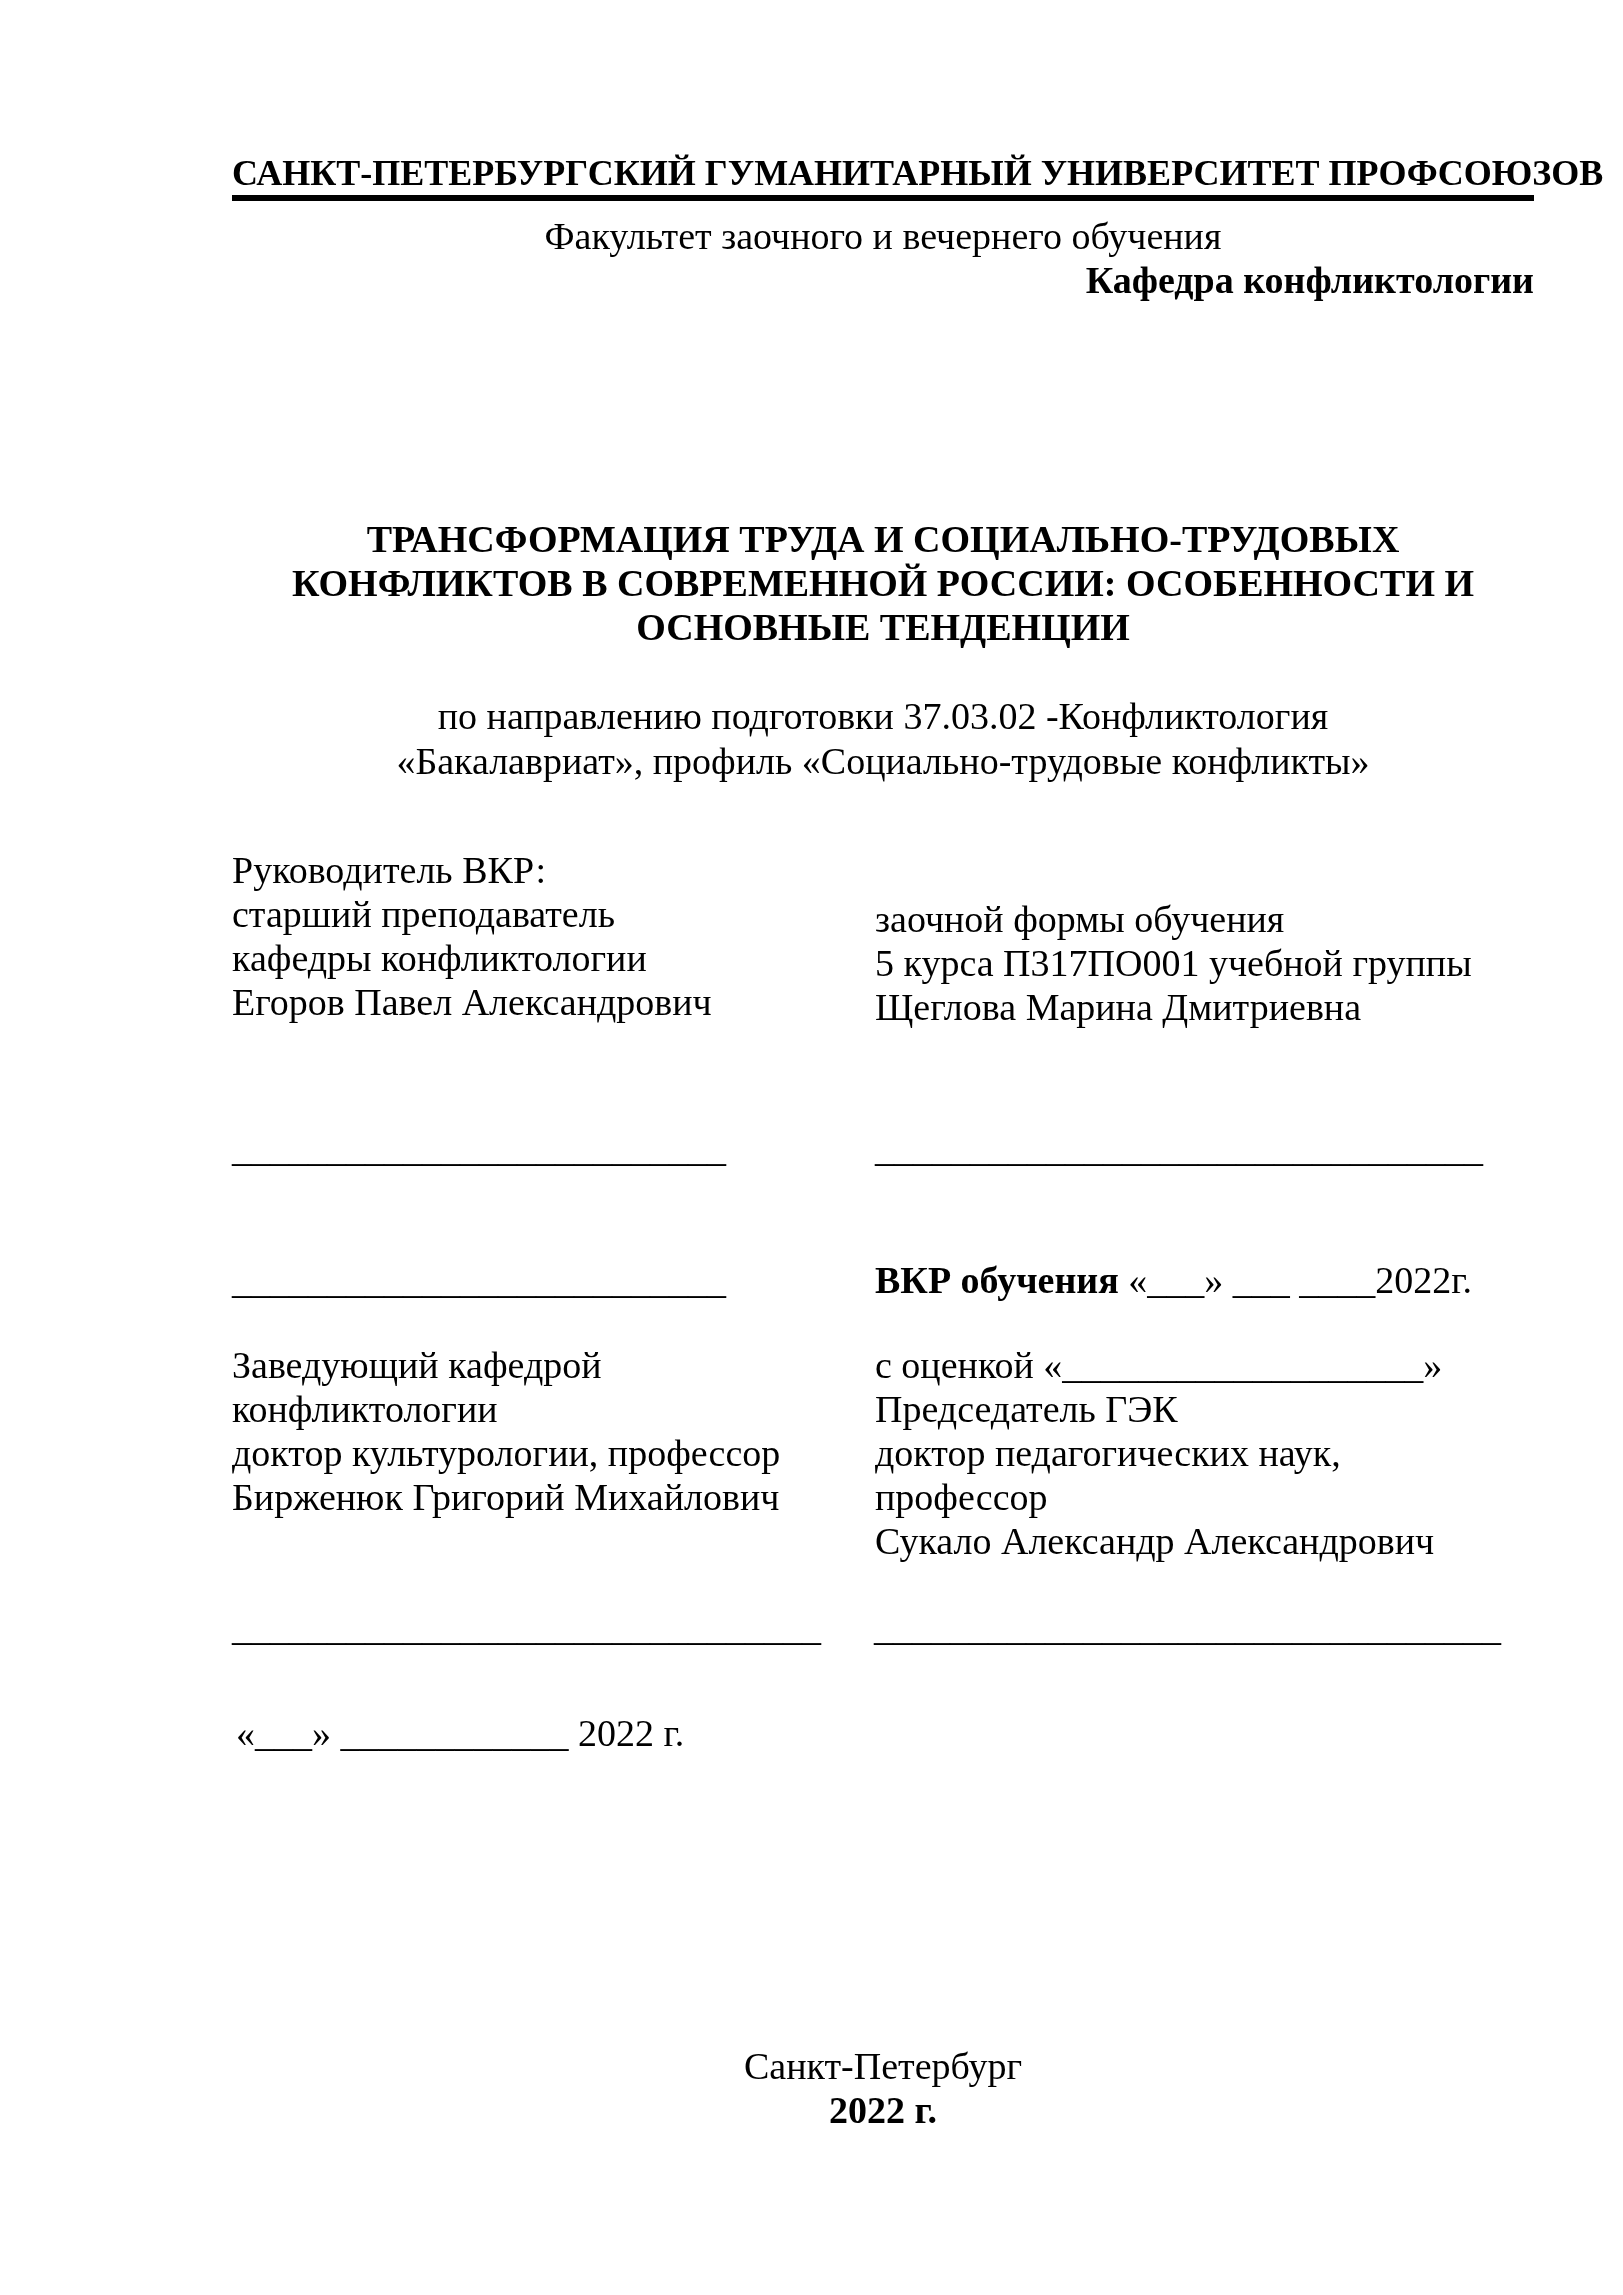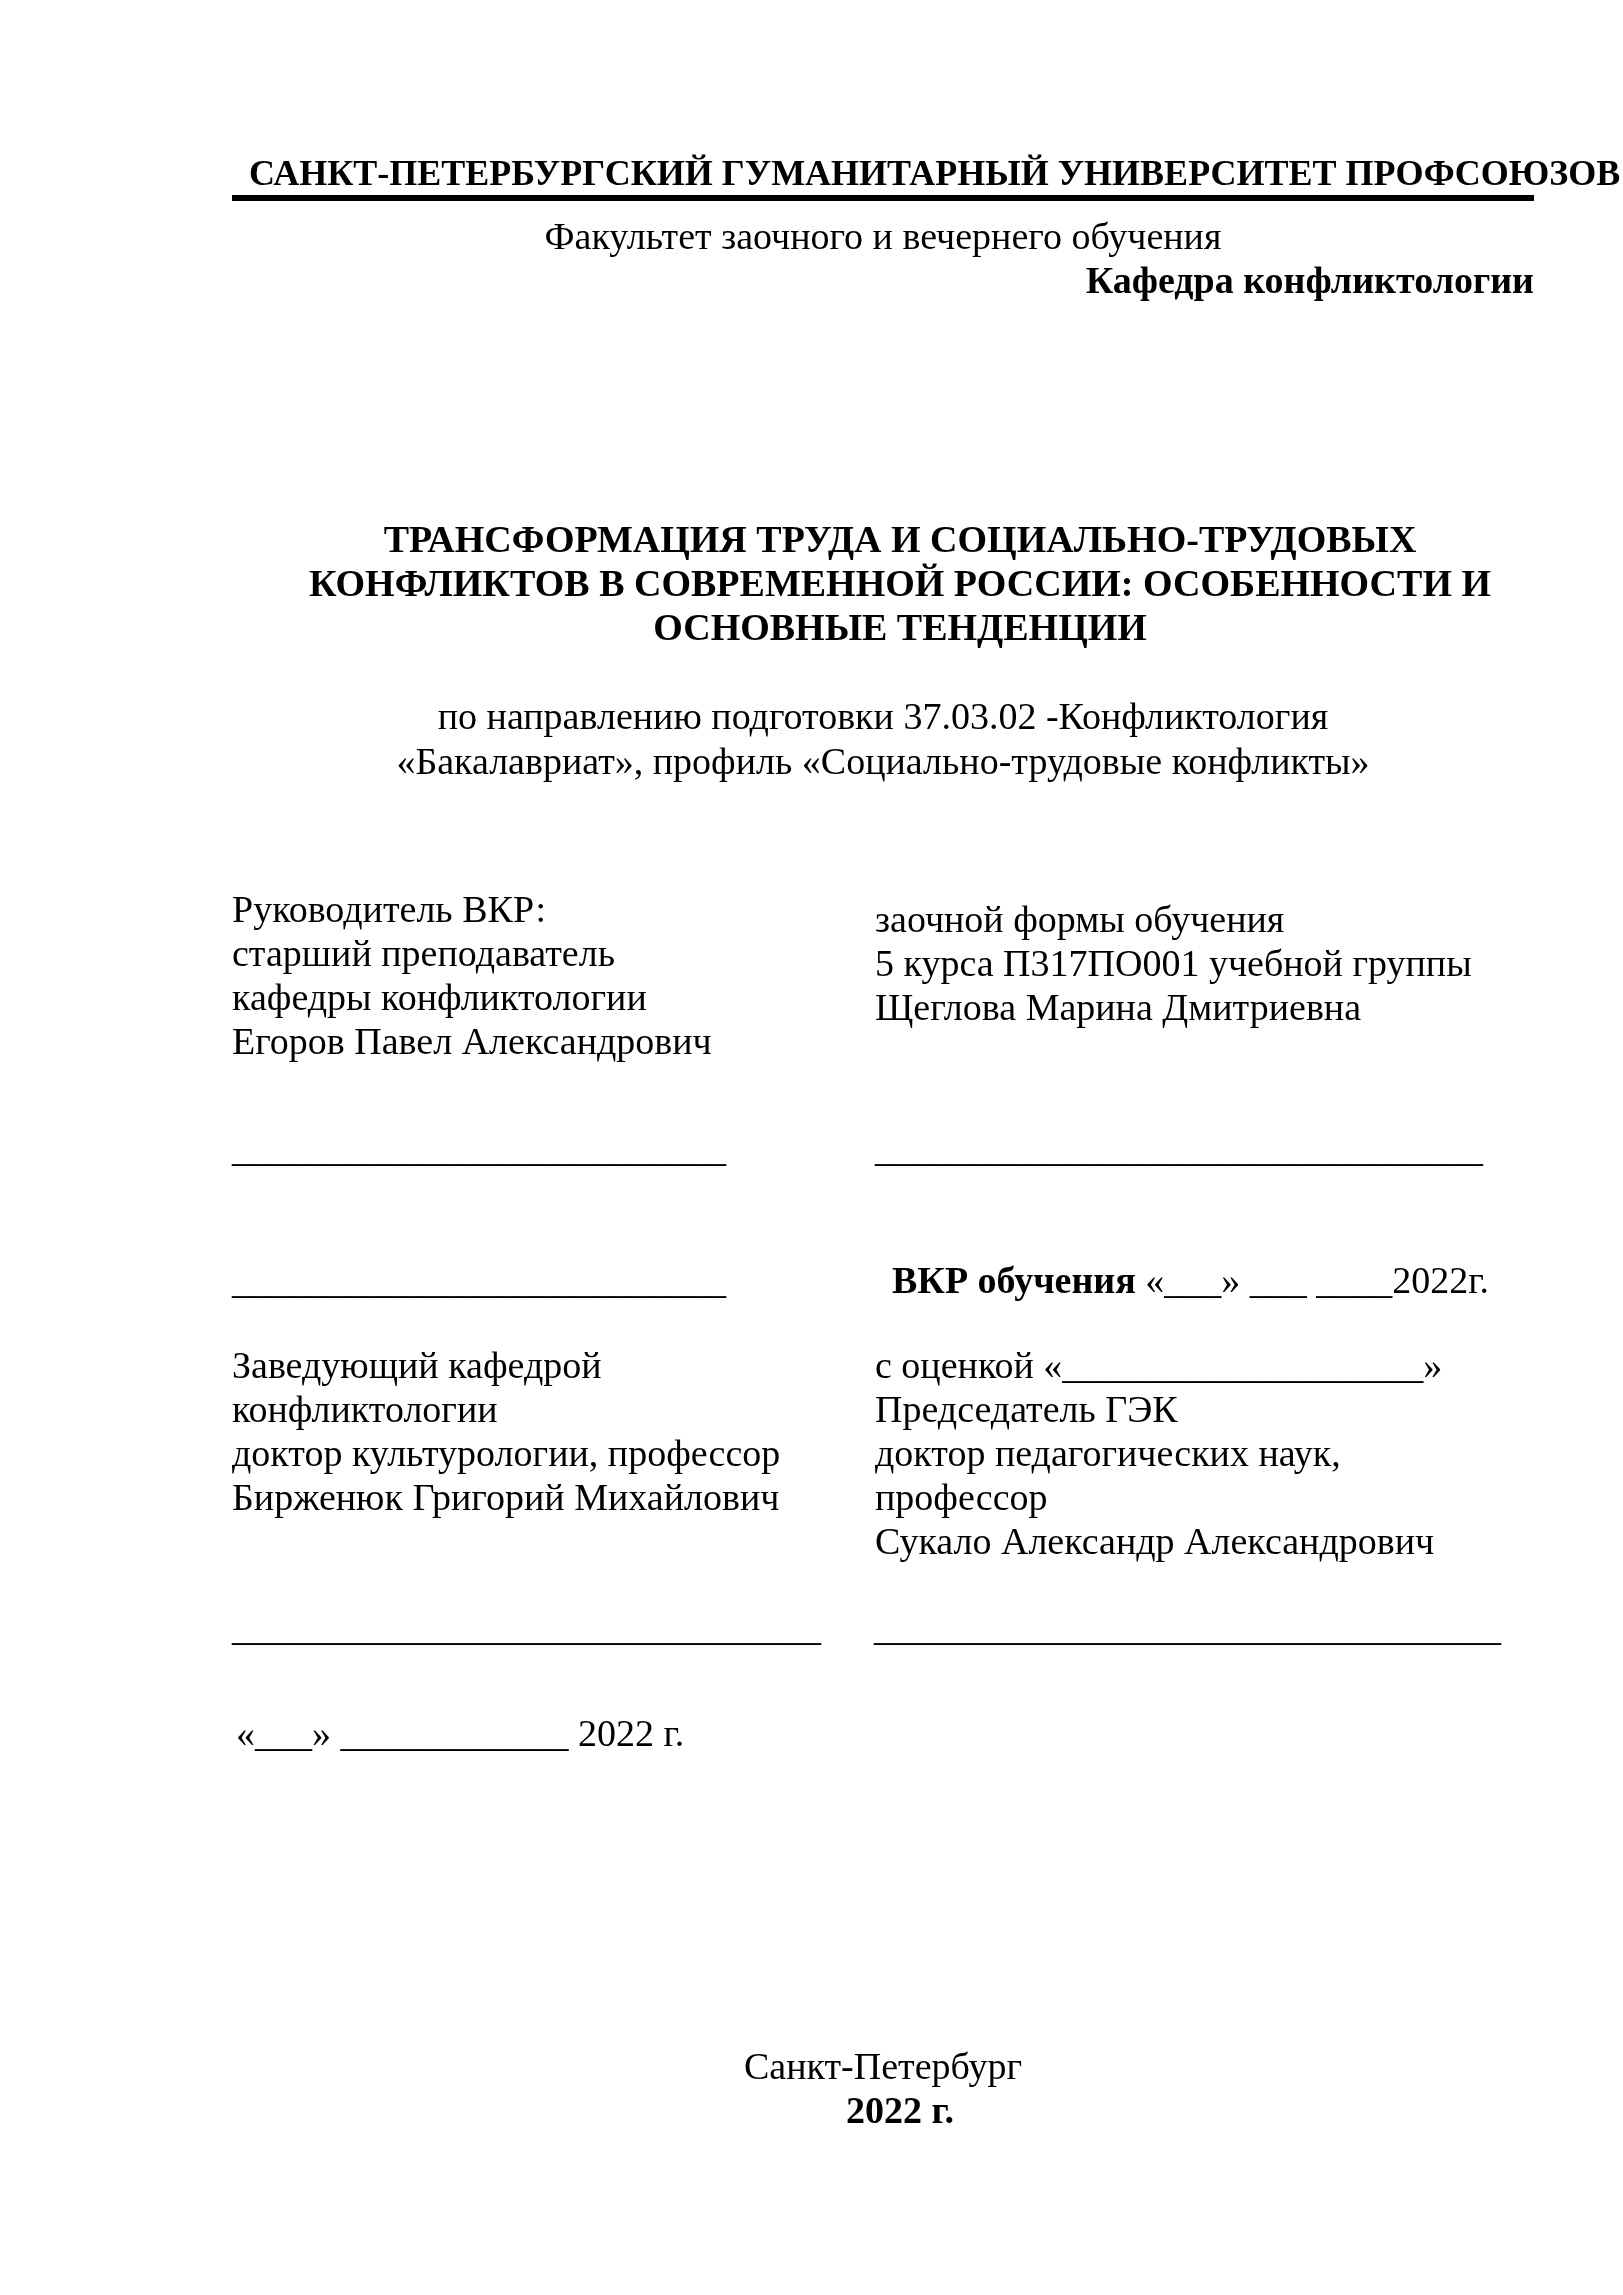--- a/index.html
+++ b/index.html
@@ -11,21 +11,21 @@
     margin: 0 auto;
     font-family: "Liberation Serif", "DejaVu Serif", serif;
     font-size: 38px;
     color: #000;
     overflow: hidden;
   }
   .abs { position: absolute; white-space: nowrap; }
   .content-w { left: 232px; width: 1302px; }
   .center { text-align: center; }
   .right { text-align: right; font-weight: bold; }
-  .bold { font-weight: bold; margin-left: 17px; }
+  .bold { font-weight: bold; }
   .lh { line-height: 44px; }
   .rule {
     position: absolute;
     left: 232px;
     width: 1302px;
     height: 5.5px;
     background: #000;
   }
   .col-left { left: 232px; width: 644px; }
   .col-right { left: 875px; width: 683px; }
@@ -44,21 +44,21 @@
 
   <div class="abs content-w center bold" style="top:517px; line-height:44px; white-space:normal;">
     <span style="display:block;">ТРАНСФОРМАЦИЯ ТРУДА И СОЦИАЛЬНО-ТРУДОВЫХ</span>
     <span style="display:block;">КОНФЛИКТОВ В СОВРЕМЕННОЙ РОССИИ: ОСОБЕННОСТИ И</span>
     <span style="display:block;">ОСНОВНЫЕ ТЕНДЕНЦИИ</span>
   </div>
 
   <div class="abs content-w center" style="top:694px;">по направлению подготовки 37.03.02 -Конфликтология</div>
   <div class="abs content-w center" style="top:739px;">«Бакалавриат», профиль «Социально-трудовые конфликты»</div>
 
-  <div class="abs col-left lh" style="top:887px;">
+  <div class="abs col-left lh" style="top:848px;">
     <div>Руководитель ВКР:</div>
     <div>старший преподаватель</div>
     <div>кафедры конфликтологии</div>
     <div>Егоров Павел Александрович</div>
   </div>
 
   <div class="abs col-right lh" style="top:897px;">
     <div>заочной формы обучения</div>
     <div>5 курса П317ПО001 учебной группы</div>
     <div>Щеглова Марина Дмитриевна</div>

